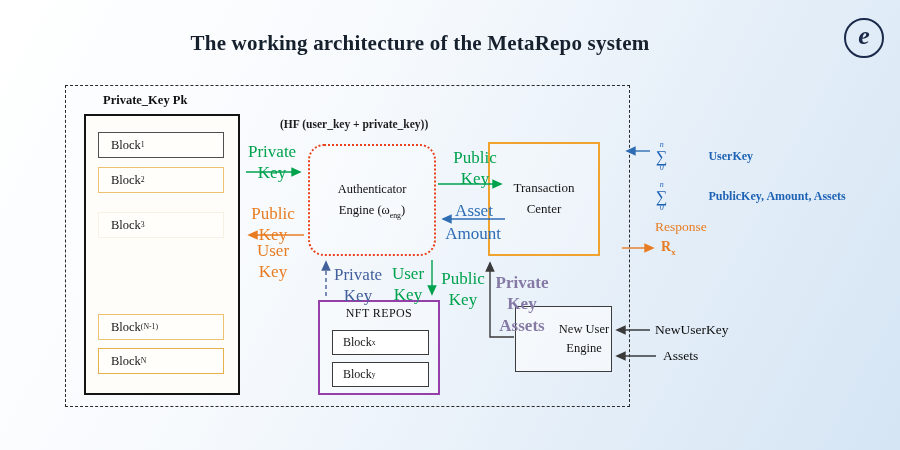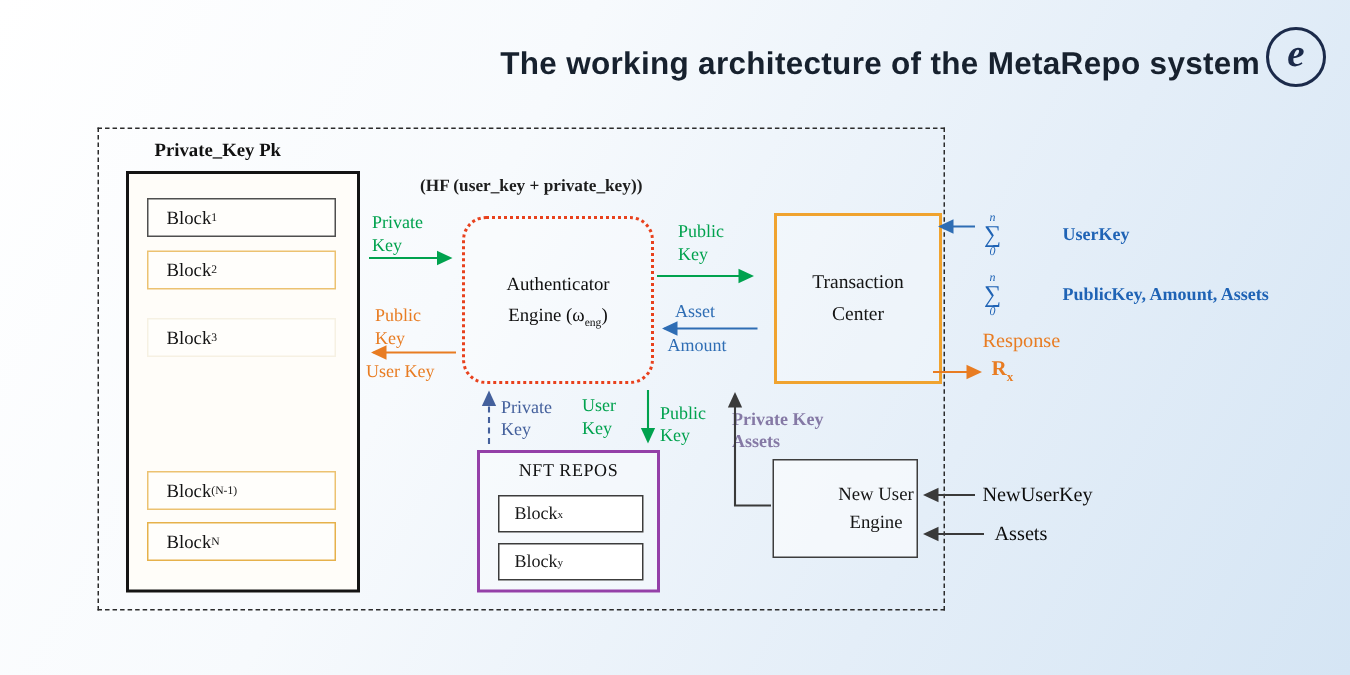--- a/index.html
+++ b/index.html
@@ -3,22 +3,22 @@
 <meta charset="utf-8">
 <style>
   * { margin:0; padding:0; box-sizing:border-box; }
   body { width:900px; height:450px; }
   .stage {
     position:relative; width:900px; height:450px; overflow:hidden;
     background: linear-gradient(118deg, #ffffff 0%, #f7fafd 35%, #e4eef8 70%, #d5e5f4 100%);
     font-family:"Liberation Serif","DejaVu Serif",serif; color:#151515;
   }
   .title {
-    position:absolute; left:0; right:60px; top:31px; text-align:right;
-    font-family:Liberation Sans, sans-serif; font-weight:bold;
+    position:absolute; left:0; right:60px; top:31px; text-align:center;
+    font-family:Liberation Serif, serif; font-weight:bold;
     font-size:21px; color:#17212e; letter-spacing:0.2px;
   }
   .logo {
     position:absolute; right:16px; top:18px; width:40px; height:40px;
     border:2.5px solid #1b2a4a; border-radius:50%;
     display:flex; align-items:center; justify-content:center; background:transparent;
   }
   .logo-e { font-style:italic; font-weight:bold; font-size:26px; color:#1b2a4a; line-height:1; transform:translateY(-2px); }
 
   .outer-dashed { position:absolute; left:65px; top:85px; width:565px; height:322px; border:1.6px dashed #2b2b2b; }
@@ -39,40 +39,40 @@
 
   .hf-label { position:absolute; left:280px; top:118px; font-size:11.5px; font-weight:bold; color:#1d1d1d; }
 
   .auth-box {
     position:absolute; left:308px; top:144px; width:128px; height:112px;
     border:2px dotted #e8411d; border-radius:16px; background:rgba(255,255,255,0.30);
     display:flex; flex-direction:column; align-items:center; justify-content:center;
     font-size:12.5px; line-height:1.7; color:#0e0e0e; text-align:center;
   }
   .txn-box {
-    position:absolute; left:516px; top:142px; width:112px; height:114px;
+    position:absolute; left:488px; top:142px; width:112px; height:114px;
     border:2px solid #f0a32f; background:rgba(255,255,255,0.25);
     display:flex; flex-direction:column; align-items:center; justify-content:center;
     font-size:13px; line-height:1.6; text-align:center;
   }
   .nft-box { position:absolute; left:318px; top:300px; width:122px; height:95px; border:2px solid #9440a8; background:rgba(255,255,255,0.35); }
   .nft-label { text-align:center; margin-top:4px; font-size:12px; color:#111; letter-spacing:0.4px; }
   .nft-block {
     position:absolute; left:12px; width:97px; height:25px; border:1.5px solid #3c3c3c; background:#fff;
     display:flex; align-items:center; padding-left:10px; font-size:12px;
   }
   .nx{ top:28px; } .ny{ top:60px; }
   .nue-box {
     position:absolute; left:515px; top:306px; width:97px; height:66px;
     border:1.6px solid #3d3d3d; background:rgba(255,255,255,0.55);
     display:flex; flex-direction:column; align-items:center; justify-content:center;
     font-size:12.5px; line-height:1.55; text-align:center;padding-left:41px;
   }
 
-  .flbl { position:absolute; font-size:12px; line-height:1.25; }
+  .flbl { position:absolute; font-size:17px; line-height:1.25; text-align:center; }
   .green { color:#00a24e; } .blue { color:#2e6db4; } .orange { color:#e87c22; }
   .navy { color:#44609c; } .slate { color:#8579a5;font-weight:bold; }
 
   .req-params { position:absolute; left:652px; top:120px; font-size:13.5px; font-weight:bold; color:#1f63b5; }
   .sum-row { position:absolute; display:flex; align-items:center; gap:5px; color:#1f63b5; }
   .s1 { left:656px; top:141px; } .s2 { left:656px; top:181px; }
   .sigma { display:inline-flex; flex-direction:column; align-items:center; line-height:1; }
   .sig-sup, .sig-sub { font-size:8px; font-style:italic; }
   .sig-sym { font-size:16px; line-height:0.95; }
   .sum-text { font-weight:bold; font-size:12px;margin-left:36px; }

